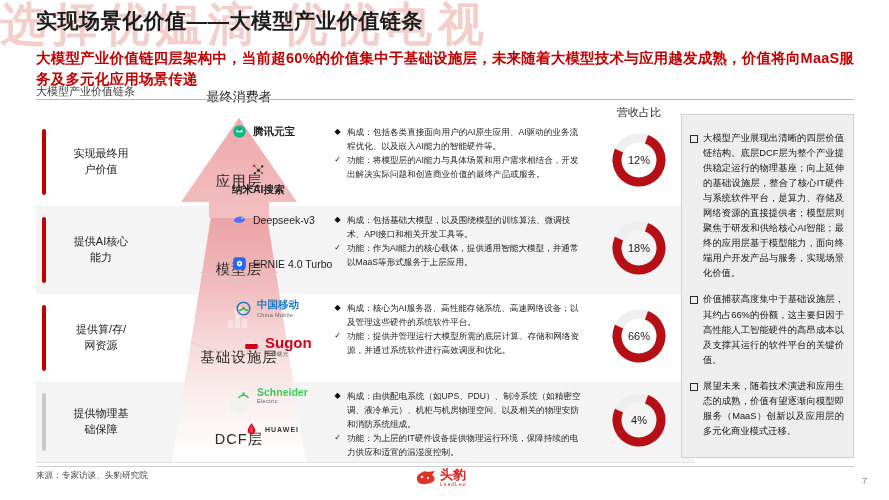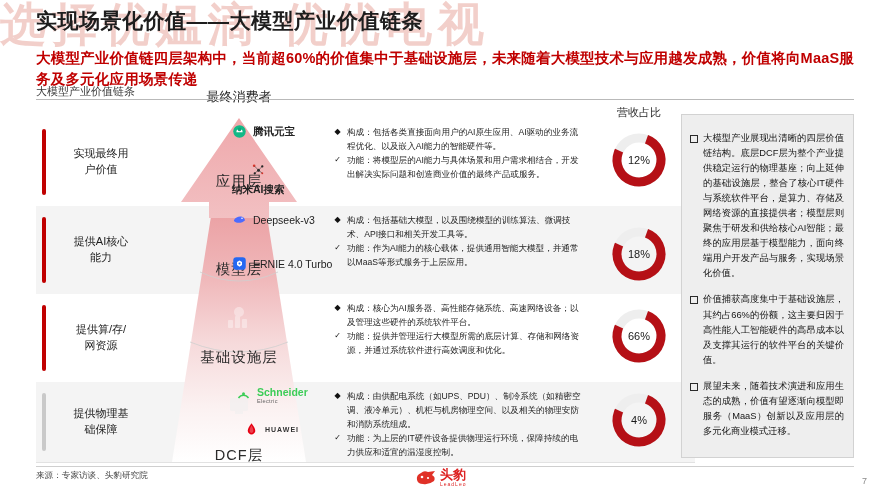--- a/index.html
+++ b/index.html
@@ -174,21 +174,21 @@
       </g>
       <g opacity="0.55" fill="#f0f0f0">
         <rect x="76" y="284" width="18" height="13" rx="1.5"></rect>
         <rect x="81" y="297" width="8" height="3"></rect>
       </g>
     </svg>
     <div id="layernames">
         <div class="layertxt" style="top: 72px;">应用层</div>
         <div class="layertxt" style="top: 160px;">模型层</div>
         <div class="layertxt" style="top: 248px;">基础设施层</div>
-        <div class="layertxt" style="top: 330px; margin-top: 16px;">DCF层</div>
+        <div class="layertxt" style="top: 330px;">DCF层</div>
       </div>
   </div>
 
   <div class="col-logo" id="logocol">
       <div class="lgrow" style="top: 0px; height: 88px;">
         <div class="lgitem" style="position: absolute; top: 6px; left: 6px;">
           <svg width="15" height="15" viewBox="0 0 24 24">
             <circle cx="12" cy="12" r="10" fill="#12b886"></circle>
             <path d="M7 13a5 5 0 0 1 10 0z" fill="#fff"></path>
             <circle cx="12" cy="8.5" r="3" fill="#0ca678"></circle>
@@ -222,20 +222,41 @@
           </div>
         </div>
         <div class="lgitem" style="position: absolute; top: 50px; left: 6px;">
           <svg width="15" height="15" viewBox="0 0 24 24">
             <rect x="2" y="2" width="20" height="20" rx="5" fill="#2468f2"></rect>
             <path d="M12 7l4 2.5v5L12 17l-4-2.5v-5z" fill="#fff"></path>
             <circle cx="12" cy="12" r="1.6" fill="#2468f2"></circle>
           </svg>
           <div>
             <div class="lgname" style="">ERNIE 4.0 Turbo</div>
+          </div>
+        </div>
+      </div>
+      <div class="lgrow" style="top: 176px; height: 88px;">
+        <div class="lgitem" style="position: absolute; top: 4px; left: 10px;">
+          <svg width="15" height="15" viewBox="0 0 24 24">
+            <circle cx="12" cy="12" r="10" fill="none" stroke="#1a7abf" stroke-width="2.4"></circle>
+            <path d="M6 15c4-1 6-3 6-6 0 3 2 5 6 6" stroke="#3fae49" stroke-width="2.6" fill="none" stroke-linecap="round"></path>
+          </svg>
+          <div>
+            <div class="lgname b" style="font-size:10.5px;color:#1a7abf">中国移动</div>
+            <div style="font-size:5.6px;color:#666;letter-spacing:.3px">China Mobile</div>
+          </div>
+        </div>
+        <div class="lgitem" style="position: absolute; top: 40px; left: 18px;">
+          <svg width="15" height="15" viewBox="0 0 24 24">
+            <rect x="2" y="8" width="20" height="8" rx="2" fill="#d0021b"></rect>
+          </svg>
+          <div>
+            <div class="lgname b" style="font-size:15px;color:#d0021b">Sugon</div>
+            <div style="font-size:5.6px;color:#666;letter-spacing:.3px">中科曙光</div>
           </div>
         </div>
       </div>
       <div class="lgrow" style="top: 264px; height: 80px;">
         <div class="lgitem" style="position: absolute; top: 4px; left: 10px;">
           <svg width="15" height="15" viewBox="0 0 24 24">
             <path d="M4 16c4-6 12-6 16 0" stroke="#3dcd58" stroke-width="2.4" fill="none"></path>
             <circle cx="12" cy="9" r="2.4" fill="#3dcd58"></circle>
           </svg>
           <div>
@@ -298,21 +319,21 @@
       </div>
     </div>
 
   <div class="col-donut">
     <div class="donut-head">营收占比</div>
     <div id="donutcol">
         <div class="dn" style="top: 30px;"><svg width="60" height="60" viewBox="0 0 60 60">
             <circle cx="30" cy="30" r="22" fill="none" stroke="#eeeeee" stroke-width="9"></circle>
             <circle cx="30" cy="30" r="22" fill="none" stroke="#b51016" stroke-width="9" stroke-dasharray="105.1 33.2" transform="rotate(-70 30 30)" stroke-linecap="butt"></circle>
           </svg><div class="dnlabel">12%</div></div>
-        <div class="dn" style="top: 124px; text-align: right;"><svg width="60" height="60" viewBox="0 0 60 60">
+        <div class="dn" style="top: 118px; text-align: right;"><svg width="60" height="60" viewBox="0 0 60 60">
             <circle cx="30" cy="30" r="22" fill="none" stroke="#eeeeee" stroke-width="9"></circle>
             <circle cx="30" cy="30" r="22" fill="none" stroke="#b51016" stroke-width="9" stroke-dasharray="105.1 33.2" transform="rotate(-70 30 30)" stroke-linecap="butt"></circle>
           </svg><div class="dnlabel">18%</div></div>
         <div class="dn" style="top: 206px;"><svg width="60" height="60" viewBox="0 0 60 60">
             <circle cx="30" cy="30" r="22" fill="none" stroke="#eeeeee" stroke-width="9"></circle>
             <circle cx="30" cy="30" r="22" fill="none" stroke="#b51016" stroke-width="9" stroke-dasharray="105.1 33.2" transform="rotate(-70 30 30)" stroke-linecap="butt"></circle>
           </svg><div class="dnlabel">66%</div></div>
         <div class="dn" style="top: 290px;"><svg width="60" height="60" viewBox="0 0 60 60">
             <circle cx="30" cy="30" r="22" fill="none" stroke="#eeeeee" stroke-width="9"></circle>
             <circle cx="30" cy="30" r="22" fill="none" stroke="#b51016" stroke-width="9" stroke-dasharray="105.1 33.2" transform="rotate(-70 30 30)" stroke-linecap="butt"></circle>

